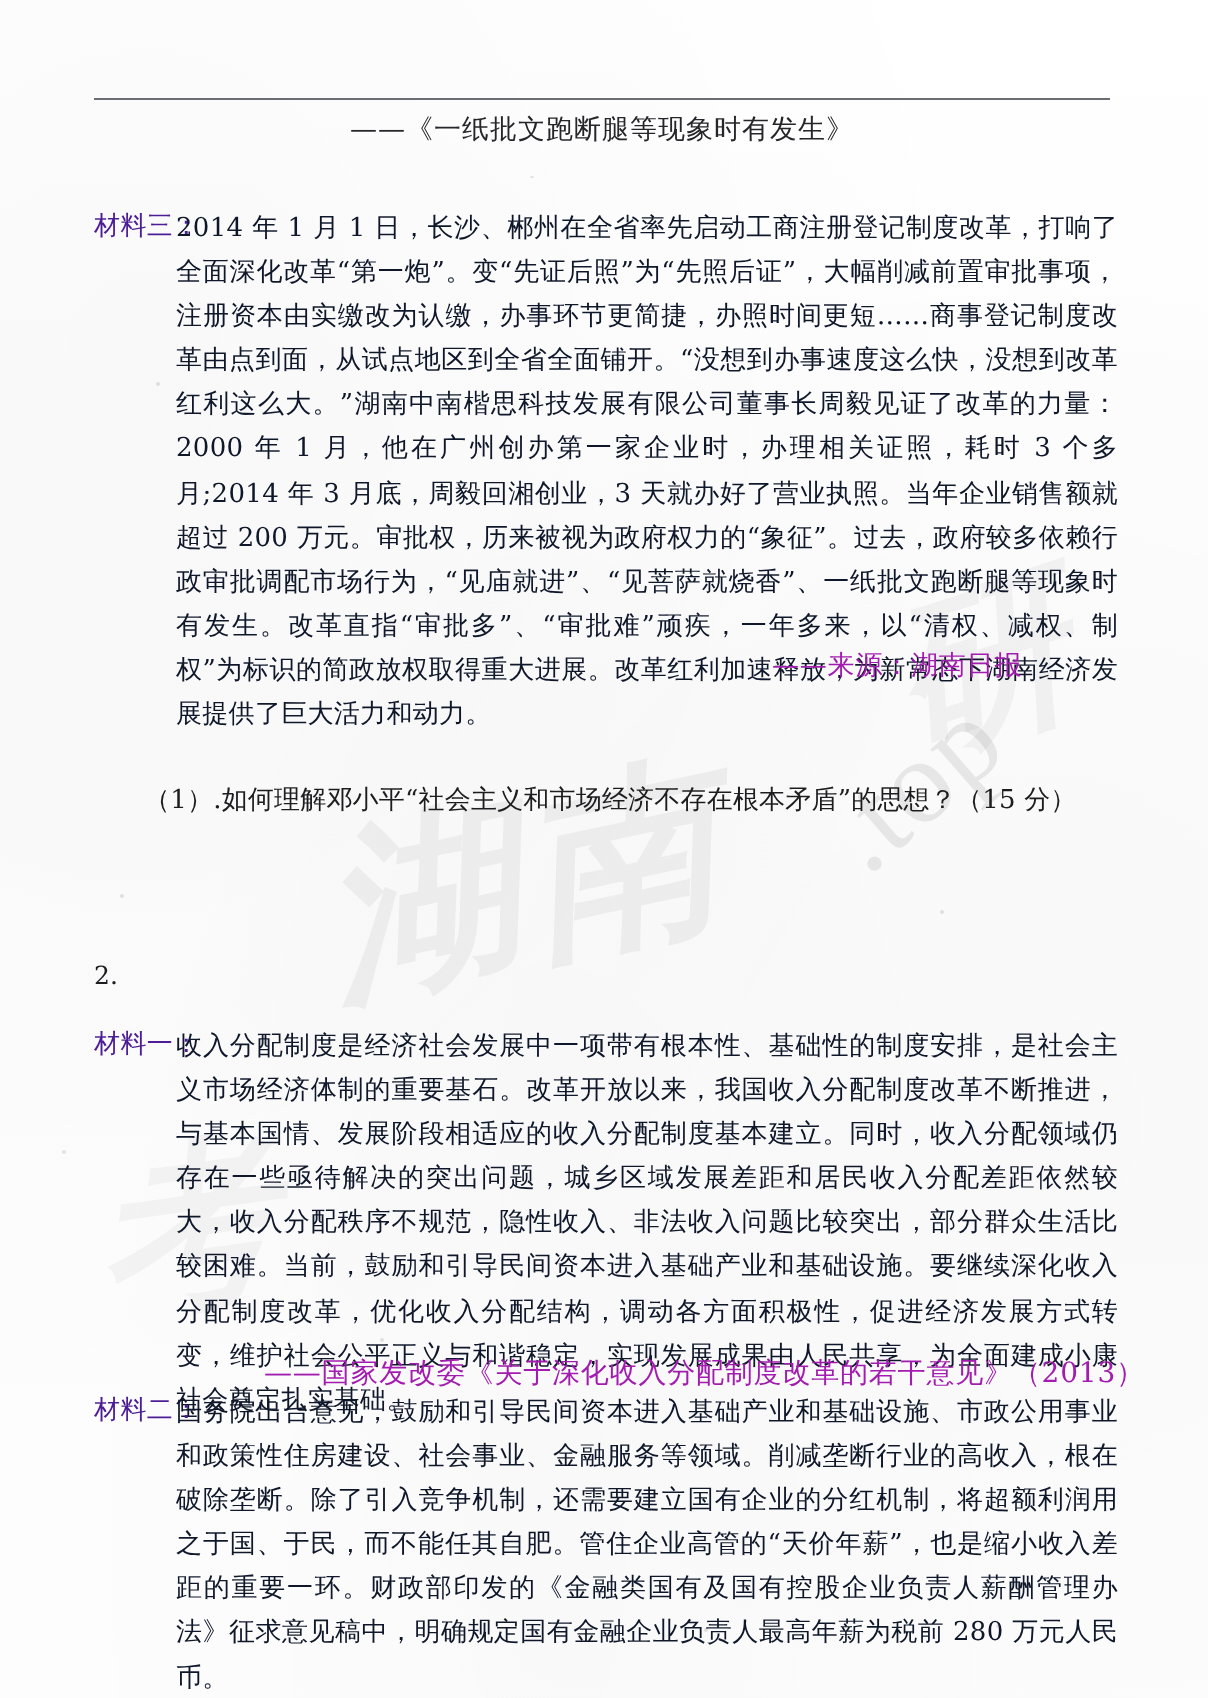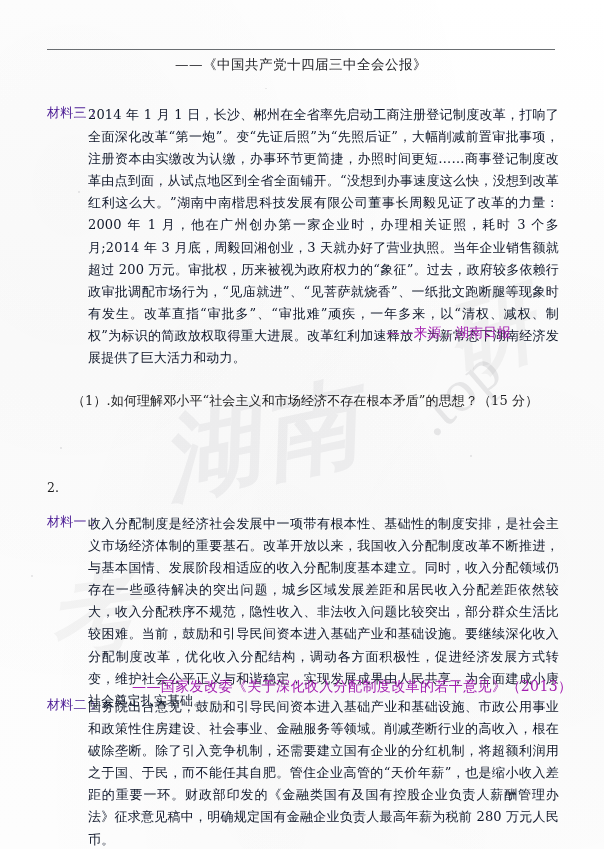--- a/index.html
+++ b/index.html
@@ -192,21 +192,21 @@
 
   <div class="wm" id="wm-calligraphy">湖南</div>
   <div class="wm" id="wm-calligraphy-2">研</div>
   <div class="wm" id="wm-calligraphy-3">考</div>
   <div class="wm" id="wm-top-right">.top</div>
 
   <div id="content">
 
     <div class="hrule"></div>
 
-    <div class="cite-header cn">——《中国共产党十四届三中全会公报》</div>
+    <div class="cite-header cn">——《一纸批文跑断腿等现象时有发生》</div>
 
     <div class="material mat-three" style="top:104px;">
       <span class="label cn">材料三：</span>
       <div class="body cn">2014 年 1 月 1 日，长沙、郴州在全省率先启动工商注册登记制度改革，打响了全面深化改革“第一炮”。变“先证后照”为“先照后证”，大幅削减前置审批事项，注册资本由实缴改为认缴，办事环节更简捷，办照时间更短……商事登记制度改革由点到面，从试点地区到全省全面铺开。“没想到办事速度这么快，没想到改革红利这么大。”湖南中南楷思科技发展有限公司董事长周毅见证了改革的力量：2000 年 1 月，他在广州创办第一家企业时，办理相关证照，耗时 3 个多月;2014 年 3 月底，周毅回湘创业，3 天就办好了营业执照。当年企业销售额就超过 200 万元。审批权，历来被视为政府权力的“象征”。过去，政府较多依赖行政审批调配市场行为，“见庙就进”、“见菩萨就烧香”、一纸批文跑断腿等现象时有发生。改革直指“审批多”、“审批难”顽疾，一年多来，以“清权、减权、制权”为标识的简政放权取得重大进展。改革红利加速释放，为新常态下湖南经济发展提供了巨大活力和动力。</div>
     </div>
 
     <div class="source-line cn" style="left:386px; top:324px;">——来源：湖南日报</div>
 
     <div class="question-list" style="top:391px;">
       <div class="q cn">

